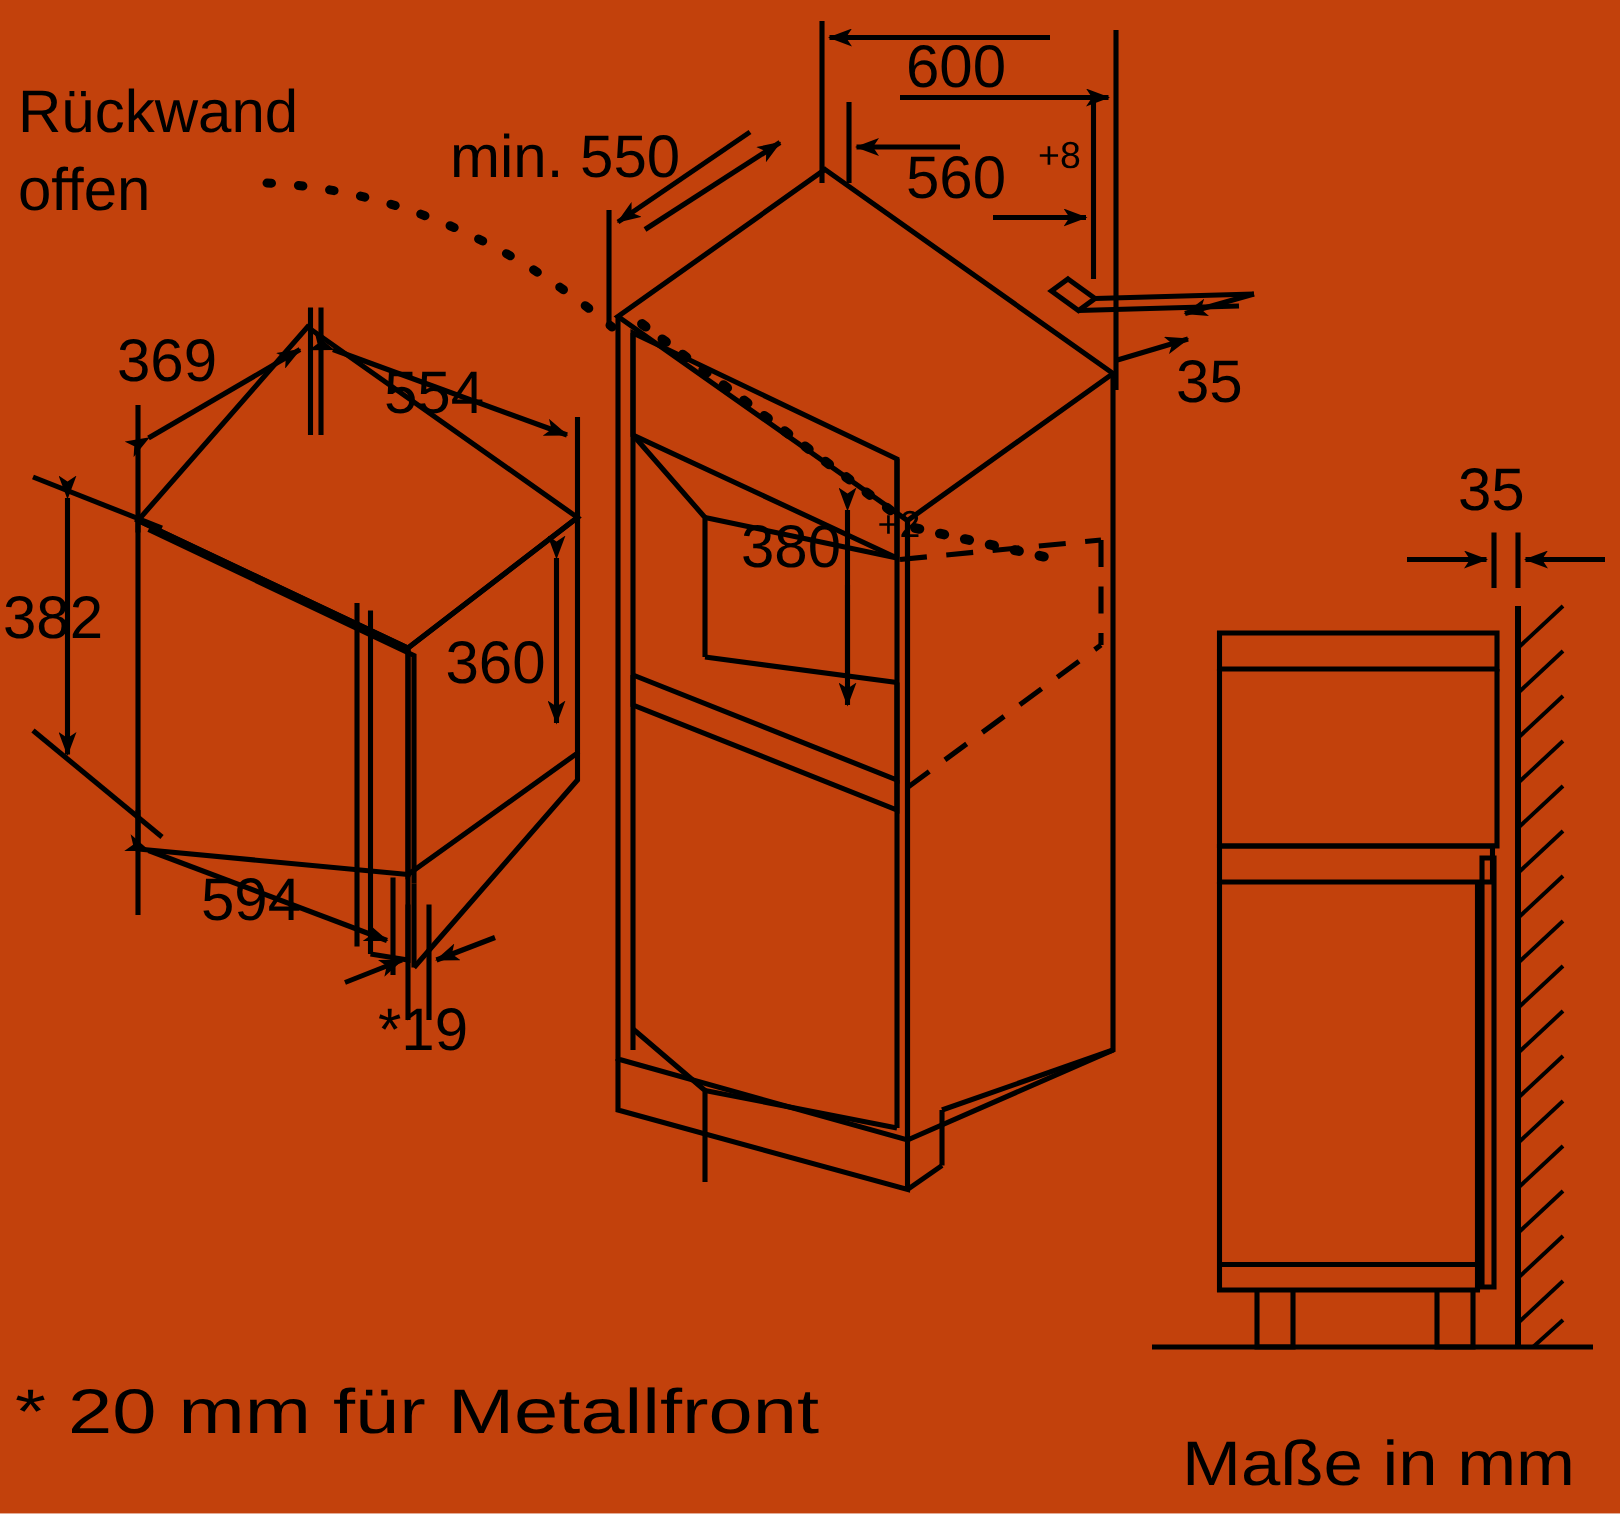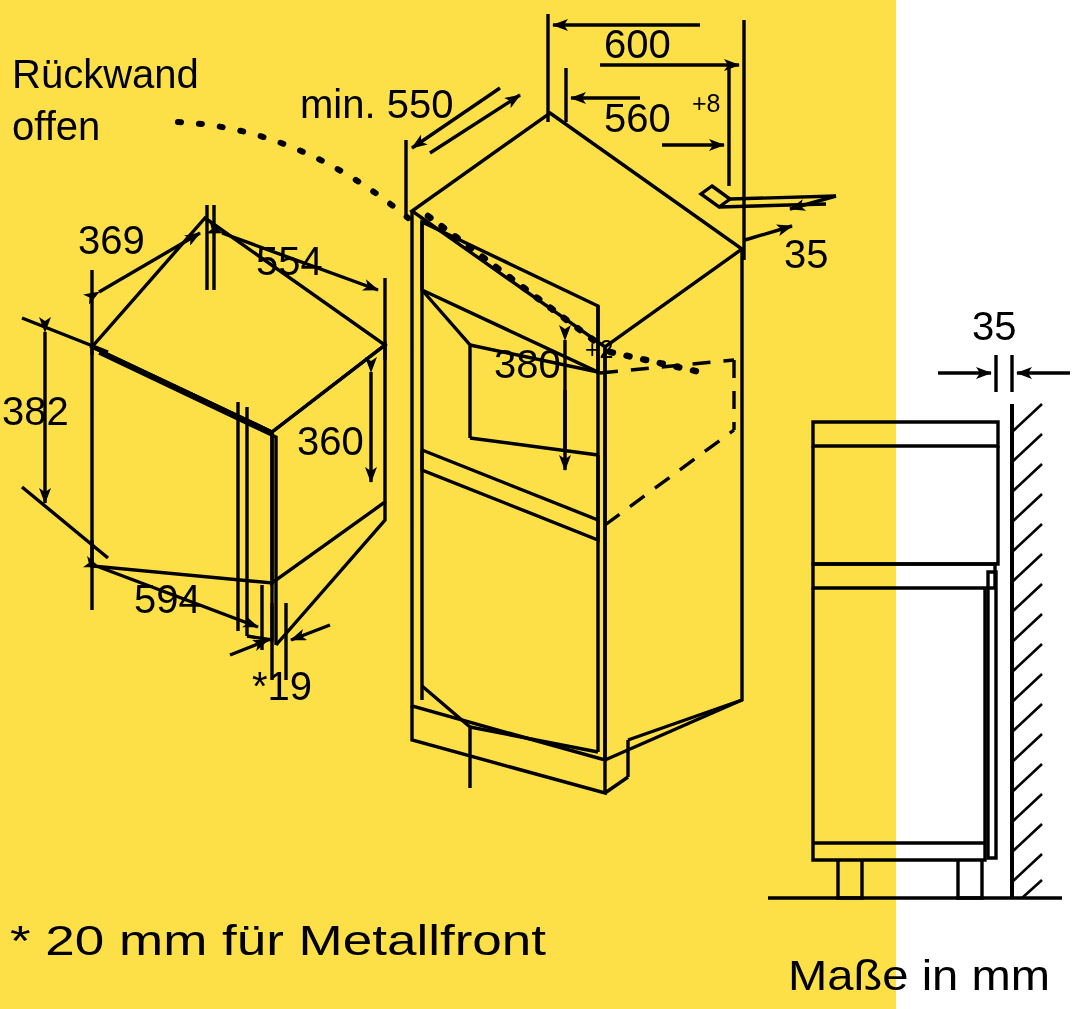--- a/index.html
+++ b/index.html
@@ -1,18 +1,18 @@
 <!DOCTYPE html>
 <html><head>
 <meta charset="utf-8">
 <style>
   html,body{margin:0;padding:0;background:#ffffff;}
   body{width:1080px;height:1009px;overflow:hidden;
        font-family:"Liberation Sans","DejaVu Sans",sans-serif;}
-  #stage{position:relative;width:896px;height:1009px;background:#fde047;}
+  #stage{position:relative;width:1080px;height:1009px;background:#c2410c;}
   svg{display:block;}
   text{fill:#000;font-family:"Liberation Sans","DejaVu Sans",sans-serif;}
   .dimtxt{font-size:40px;}
   .dimsup{font-size:25px;}
   .labeltxt{font-size:40px;}
   .captiontxt{font-size:42px;}
   .cond{font-stretch:condensed;}
 </style>
 </head>
 <body>

